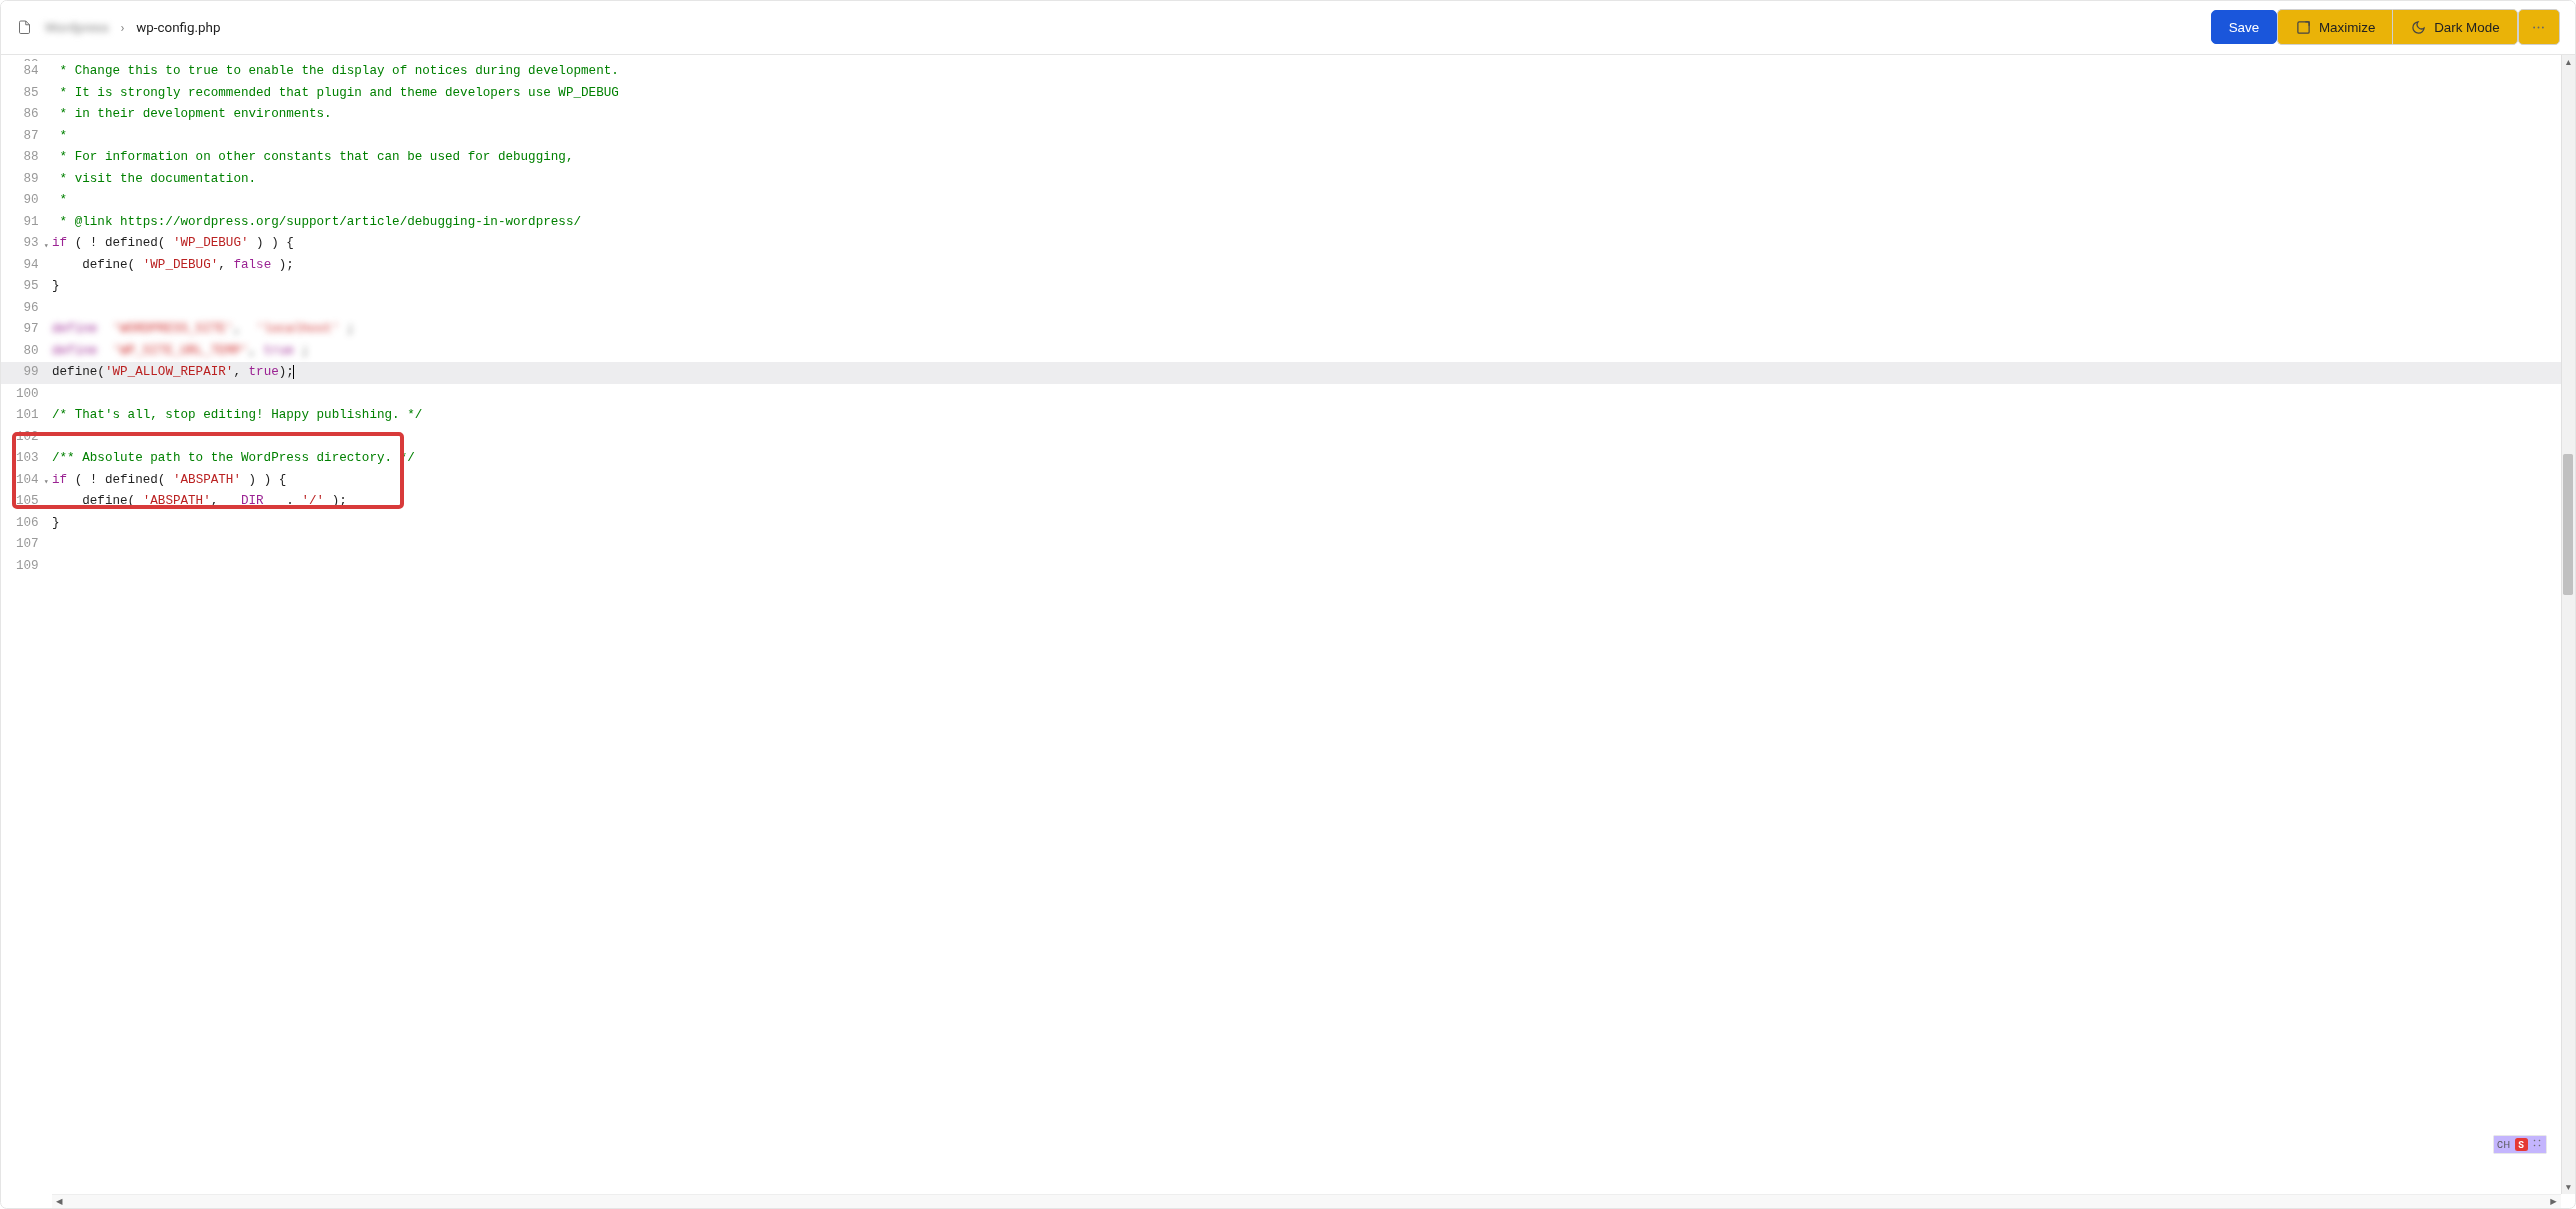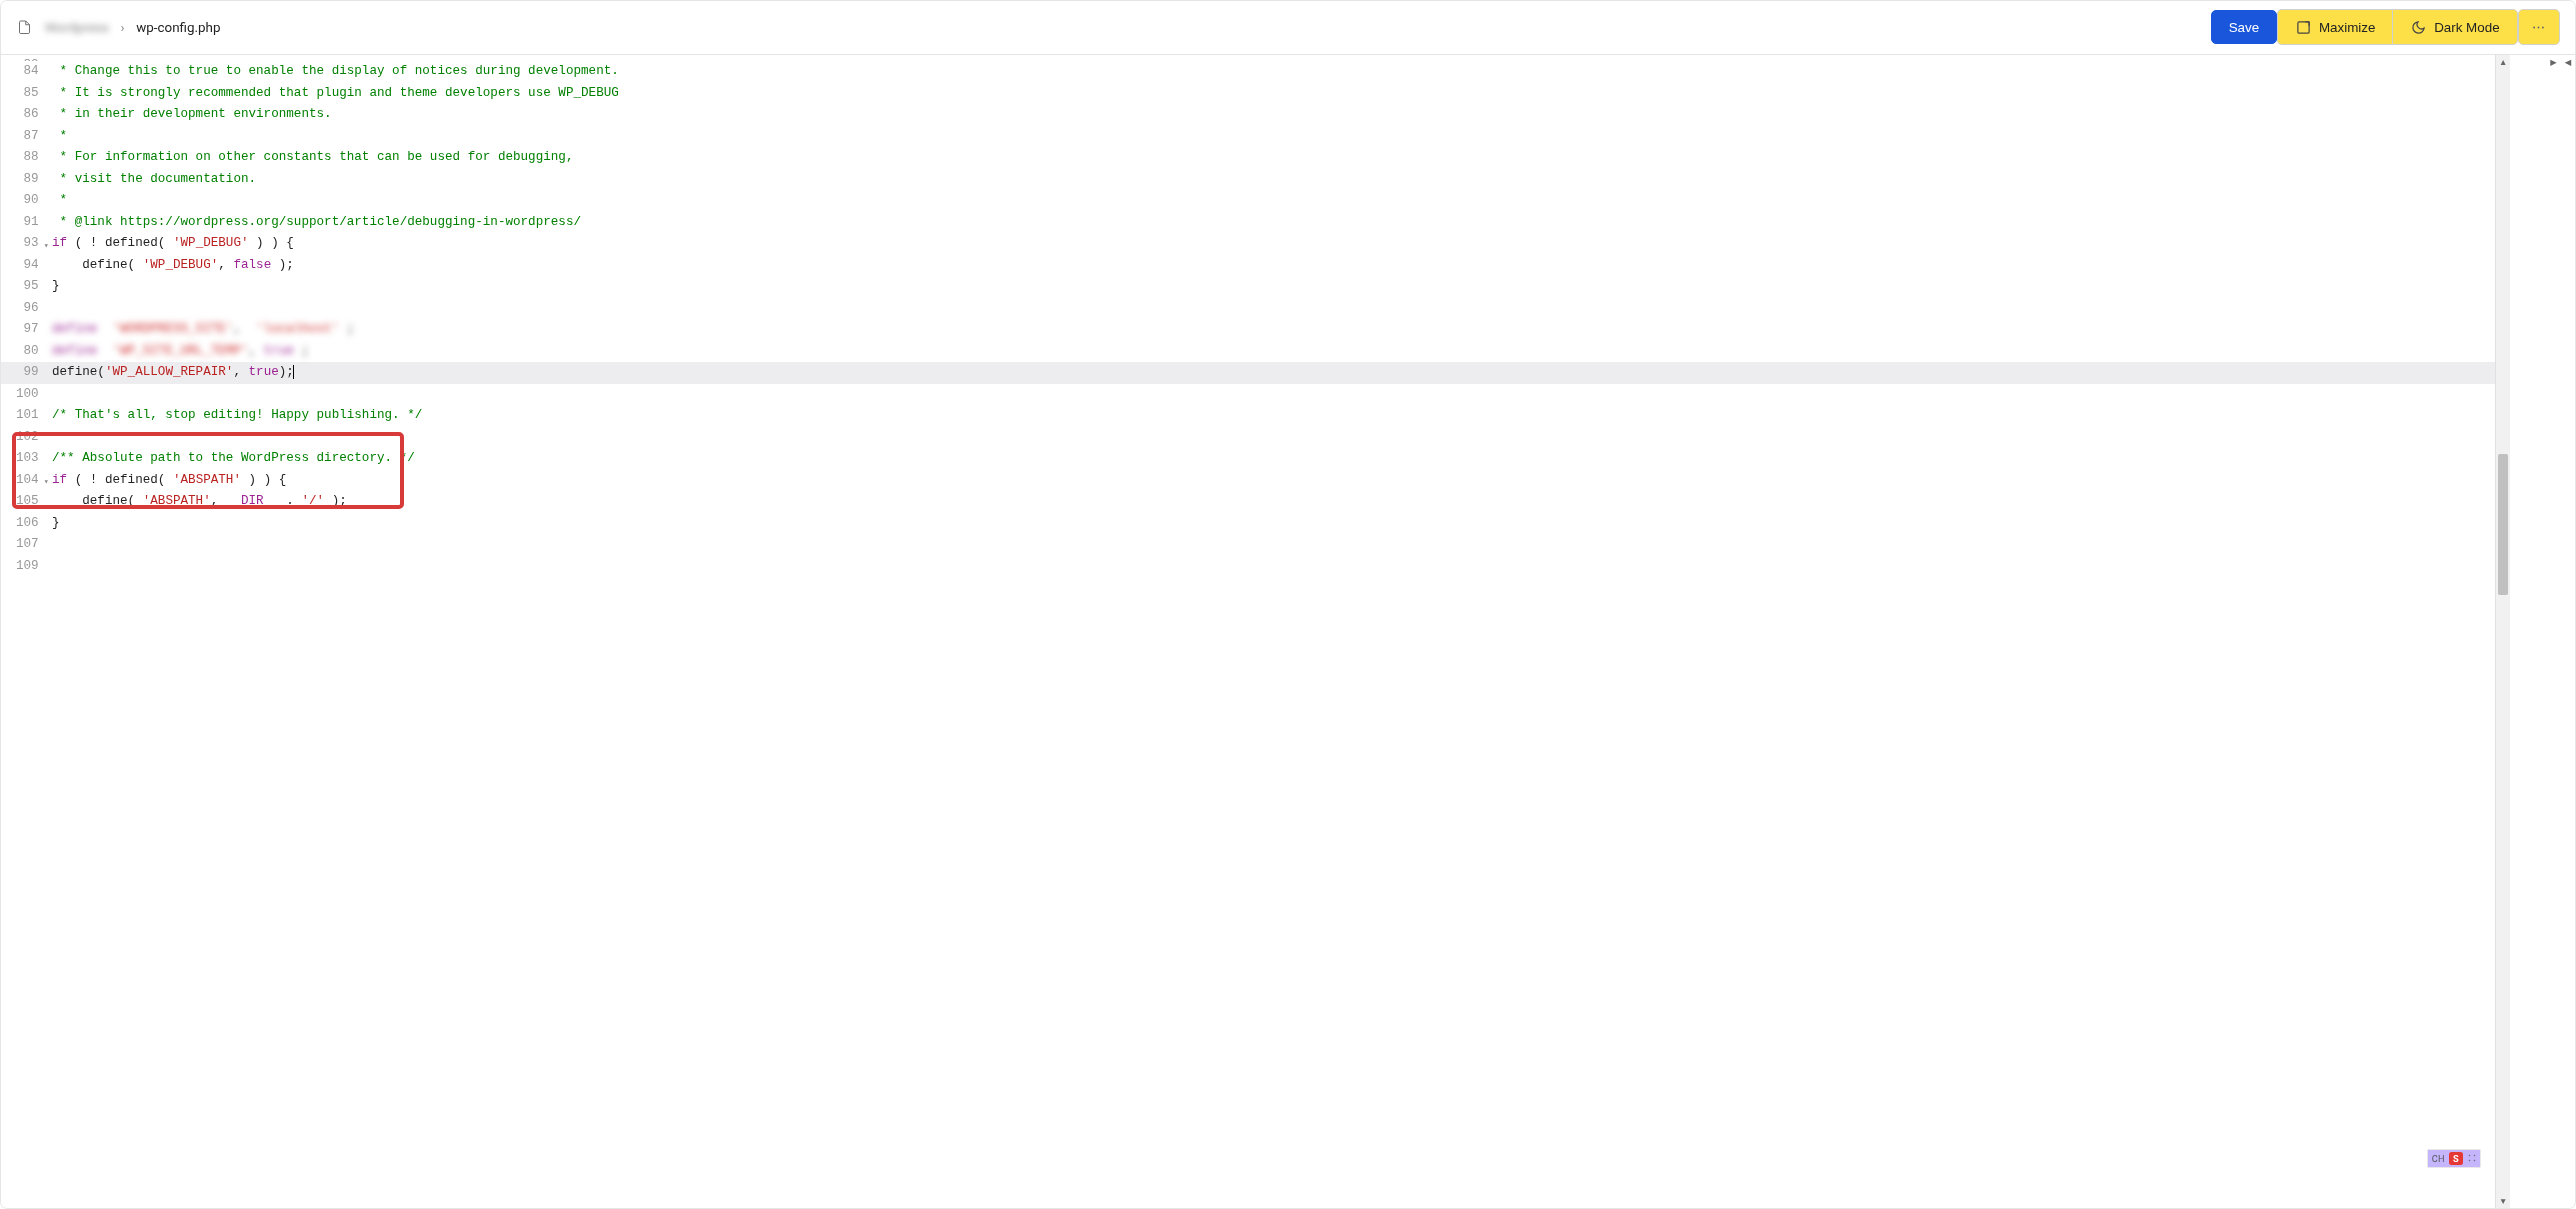--- a/index.html
+++ b/index.html
@@ -70,21 +70,21 @@
     .btn {
       display: inline-flex;
       align-items: center;
       gap: 6.7px;
       padding: 8.4px 17px;
       border-radius: 5px;
       font-size: 13.4px;
       font-weight: 500;
       cursor: pointer;
       border: 0.8px solid #d0d0d0;
-      background: #fde047;
+      background: #eab308;
       color: #222;
     }
     .btn-primary {
       background: #1a56db;
       color: #fff;
       border: 0.8px solid #1a56db;
     }
     .btn-segment {
       border-radius: 0;
       border-right: none;
@@ -264,20 +264,21 @@
     }
     .ime-dots svg {
       width: 10px;
       height: 10px;
       stroke: #666;
       fill: #666;
     }
     .editor-body {
       flex: 1;
       display: flex;
+      flex-direction: column;
       overflow: hidden;
     }
   </style>
 </head>
 <body>
 
 <div class="container">
   <div class="toolbar">
     <div class="breadcrumb">
       <span class="file-icon">

